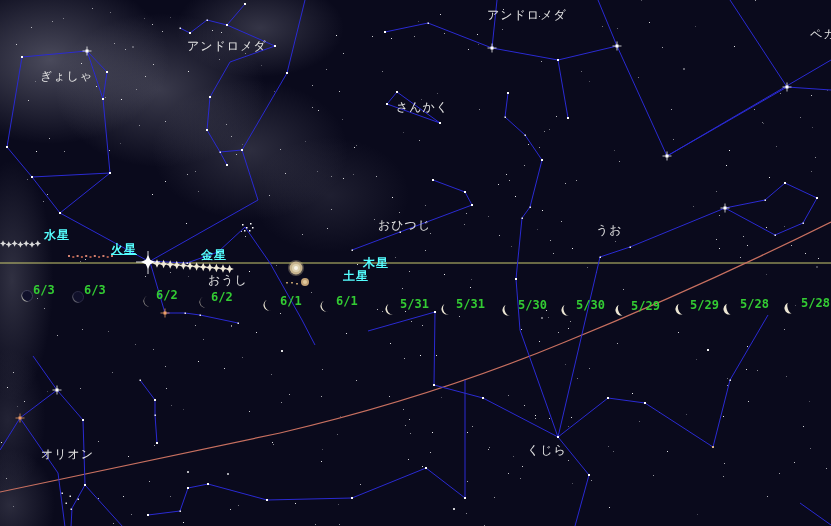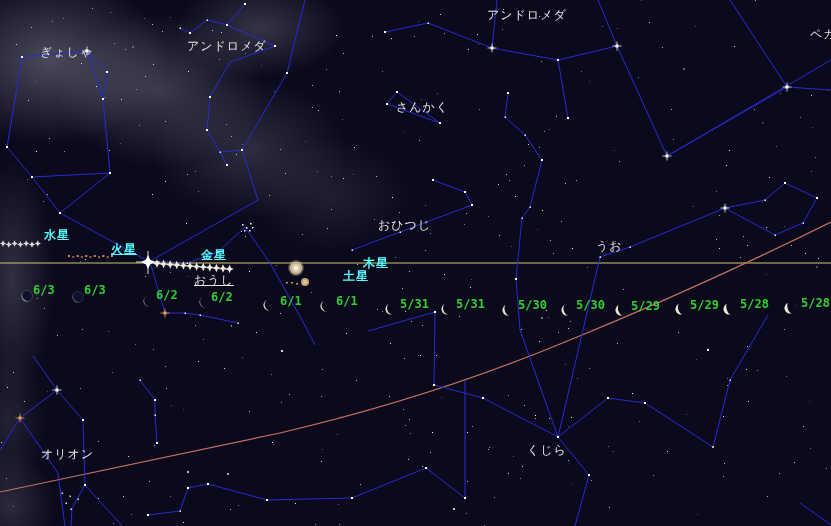--- a/index.html
+++ b/index.html
@@ -646,28 +646,28 @@
       <div class="mdate" style="left: 280px; top: 294px;">6/1</div>
       <div class="mdate" style="left: 336px; top: 294px;">6/1</div>
       <div class="mdate" style="left: 400px; top: 297px;">5/31</div>
       <div class="mdate" style="left: 456px; top: 297px;">5/31</div>
       <div class="mdate" style="left: 518px; top: 298px;">5/30</div>
       <div class="mdate" style="left: 576px; top: 298px;">5/30</div>
       <div class="mdate" style="left: 631px; top: 299px;">5/29</div>
       <div class="mdate" style="left: 690px; top: 298px;">5/29</div>
       <div class="mdate" style="left: 740px; top: 297px;">5/28</div>
       <div class="mdate" style="left: 801px; top: 296px;">5/28</div>
-      <div class="clabel" style="left: 40px; top: 44px;">ぎょしゃ</div>
+      <div class="clabel" style="left: 40px; top: 68px;">ぎょしゃ</div>
       <div class="clabel" style="left: 187px; top: 38px;">アンドロメダ</div>
       <div class="clabel" style="left: 487px; top: 7px;">アンドロメダ</div>
       <div class="clabel" style="left: 810px; top: 26px;">ペガ</div>
       <div class="clabel" style="left: 396px; top: 99px;">さんかく</div>
       <div class="clabel" style="left: 378px; top: 217px;">おひつじ</div>
-      <div class="clabel" style="left: 596px; top: 238px;">うお</div>
-      <div class="clabel" style="left: 194px; top: 272px; text-decoration: underline;">おうし</div>
+      <div class="clabel" style="left: 596px; top: 222px;">うお</div>
+      <div class="clabel" style="left: 208px; top: 272px;">おうし</div>
       <div class="clabel" style="left: 41px; top: 446px; font-family: Liberation Mono, monospace;">オリオン</div>
       <div class="clabel" style="left: 527px; top: 442px;">くじら</div>
       <div class="plabel" style="left: 4px; top: 227px;">水星</div>
       <div class="plabel" style="left: 71px; top: 241px; text-decoration: underline;">火星</div>
       <div class="plabel" style="left: 161px; top: 247px;">金星</div>
       <div class="plabel" style="left: 303px; top: 255px; padding-left: 20px;">木星</div>
       <div class="plabel" style="left: 303px; top: 268px;">土星</div>
     </div>
 </div>
 

